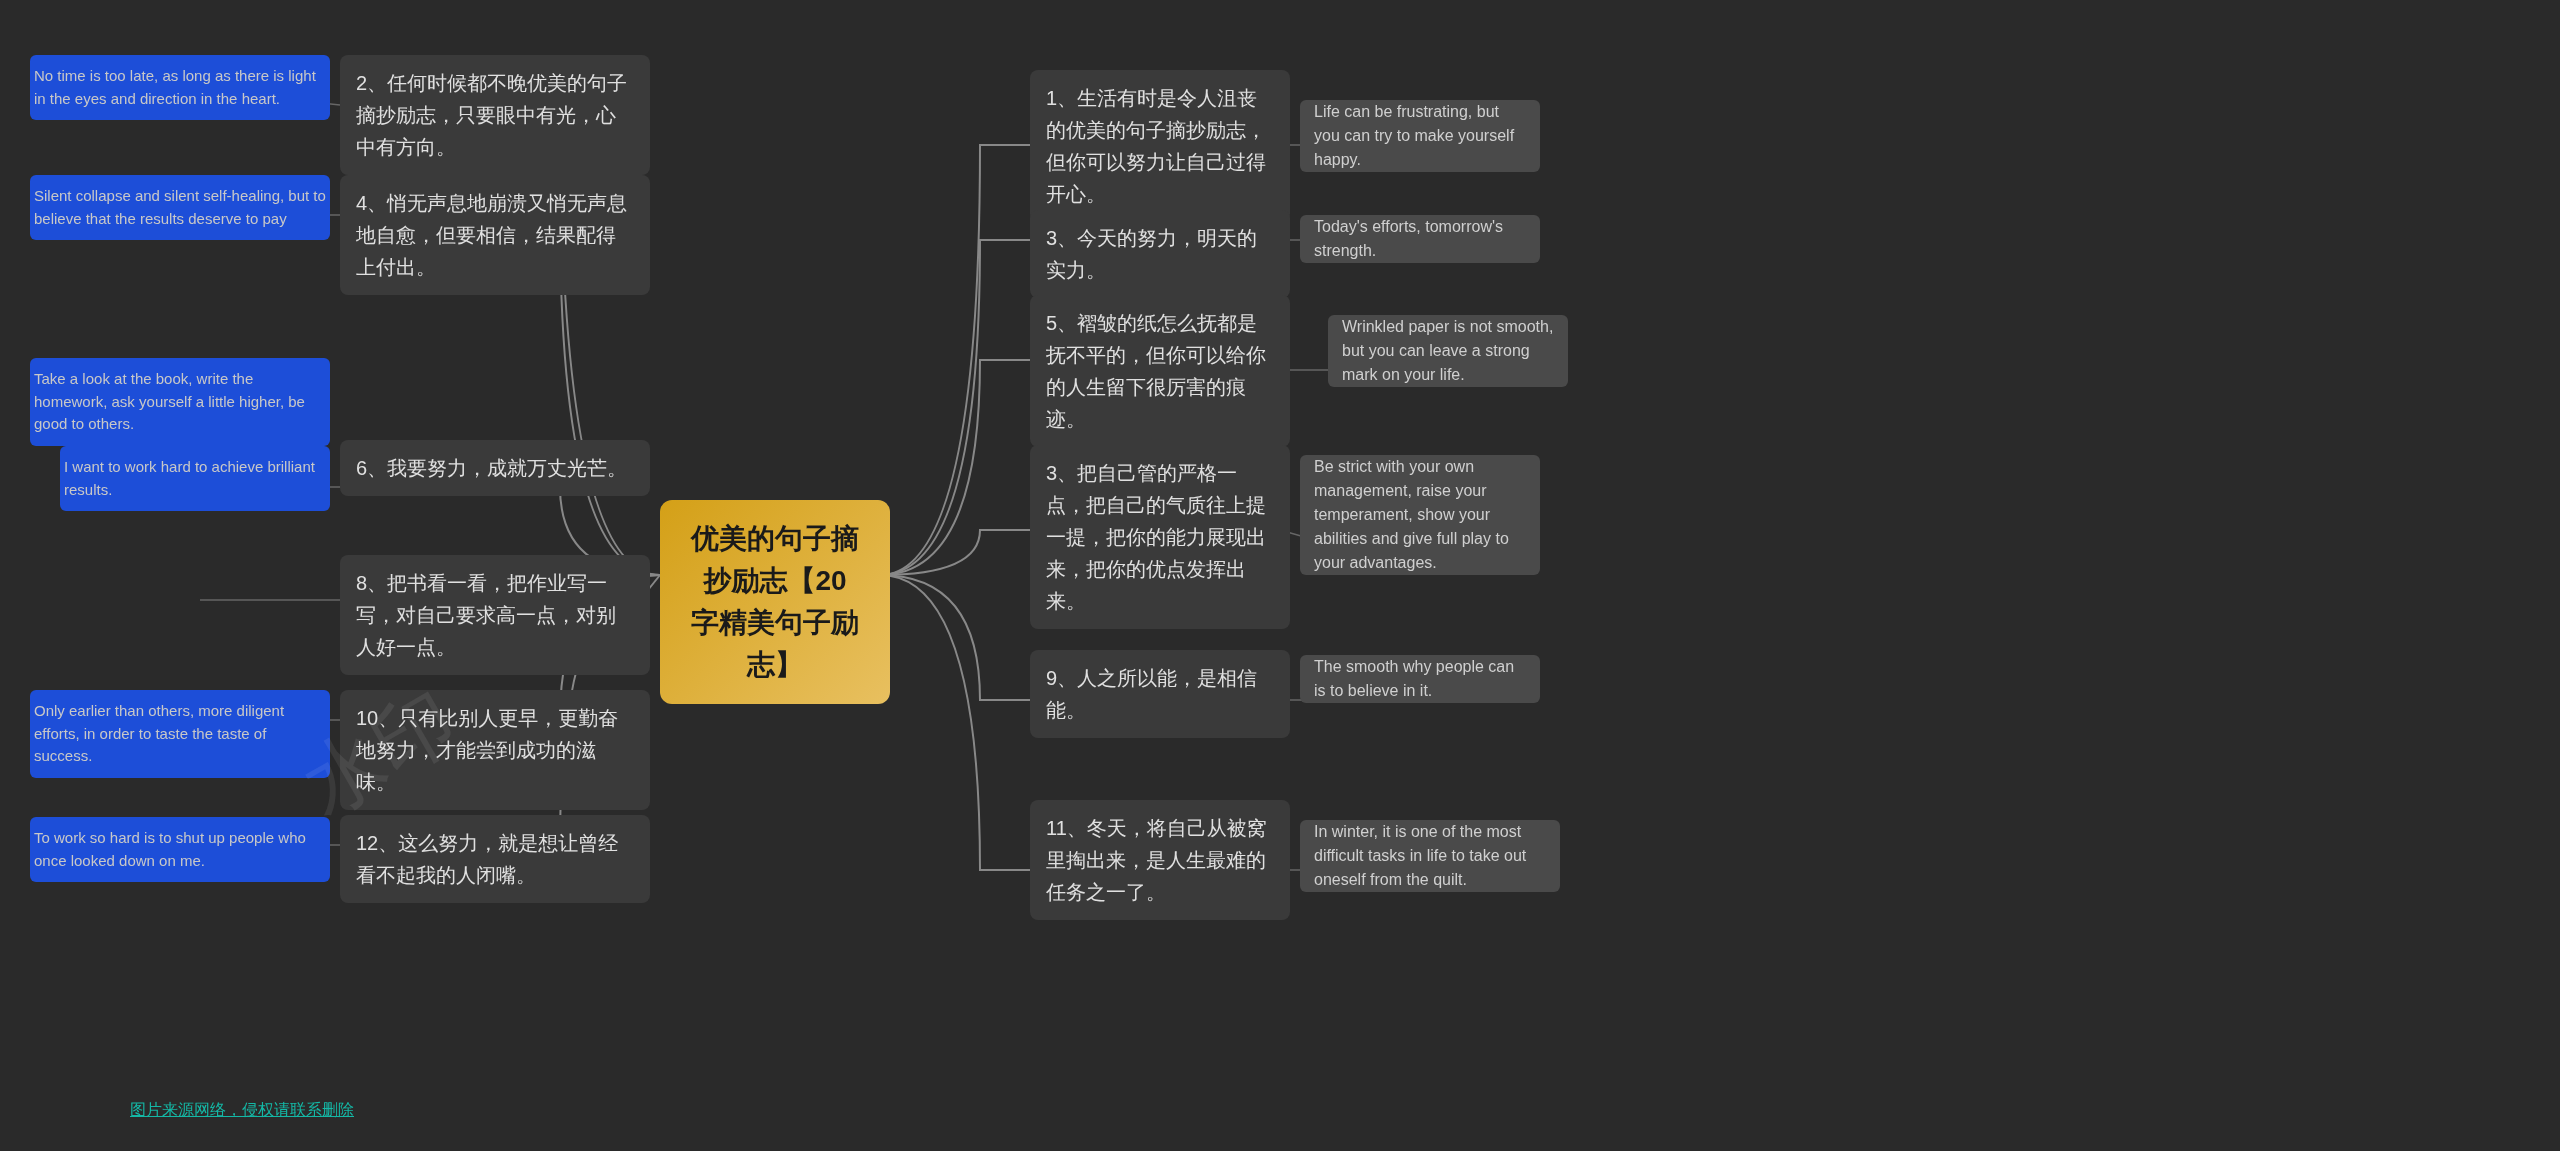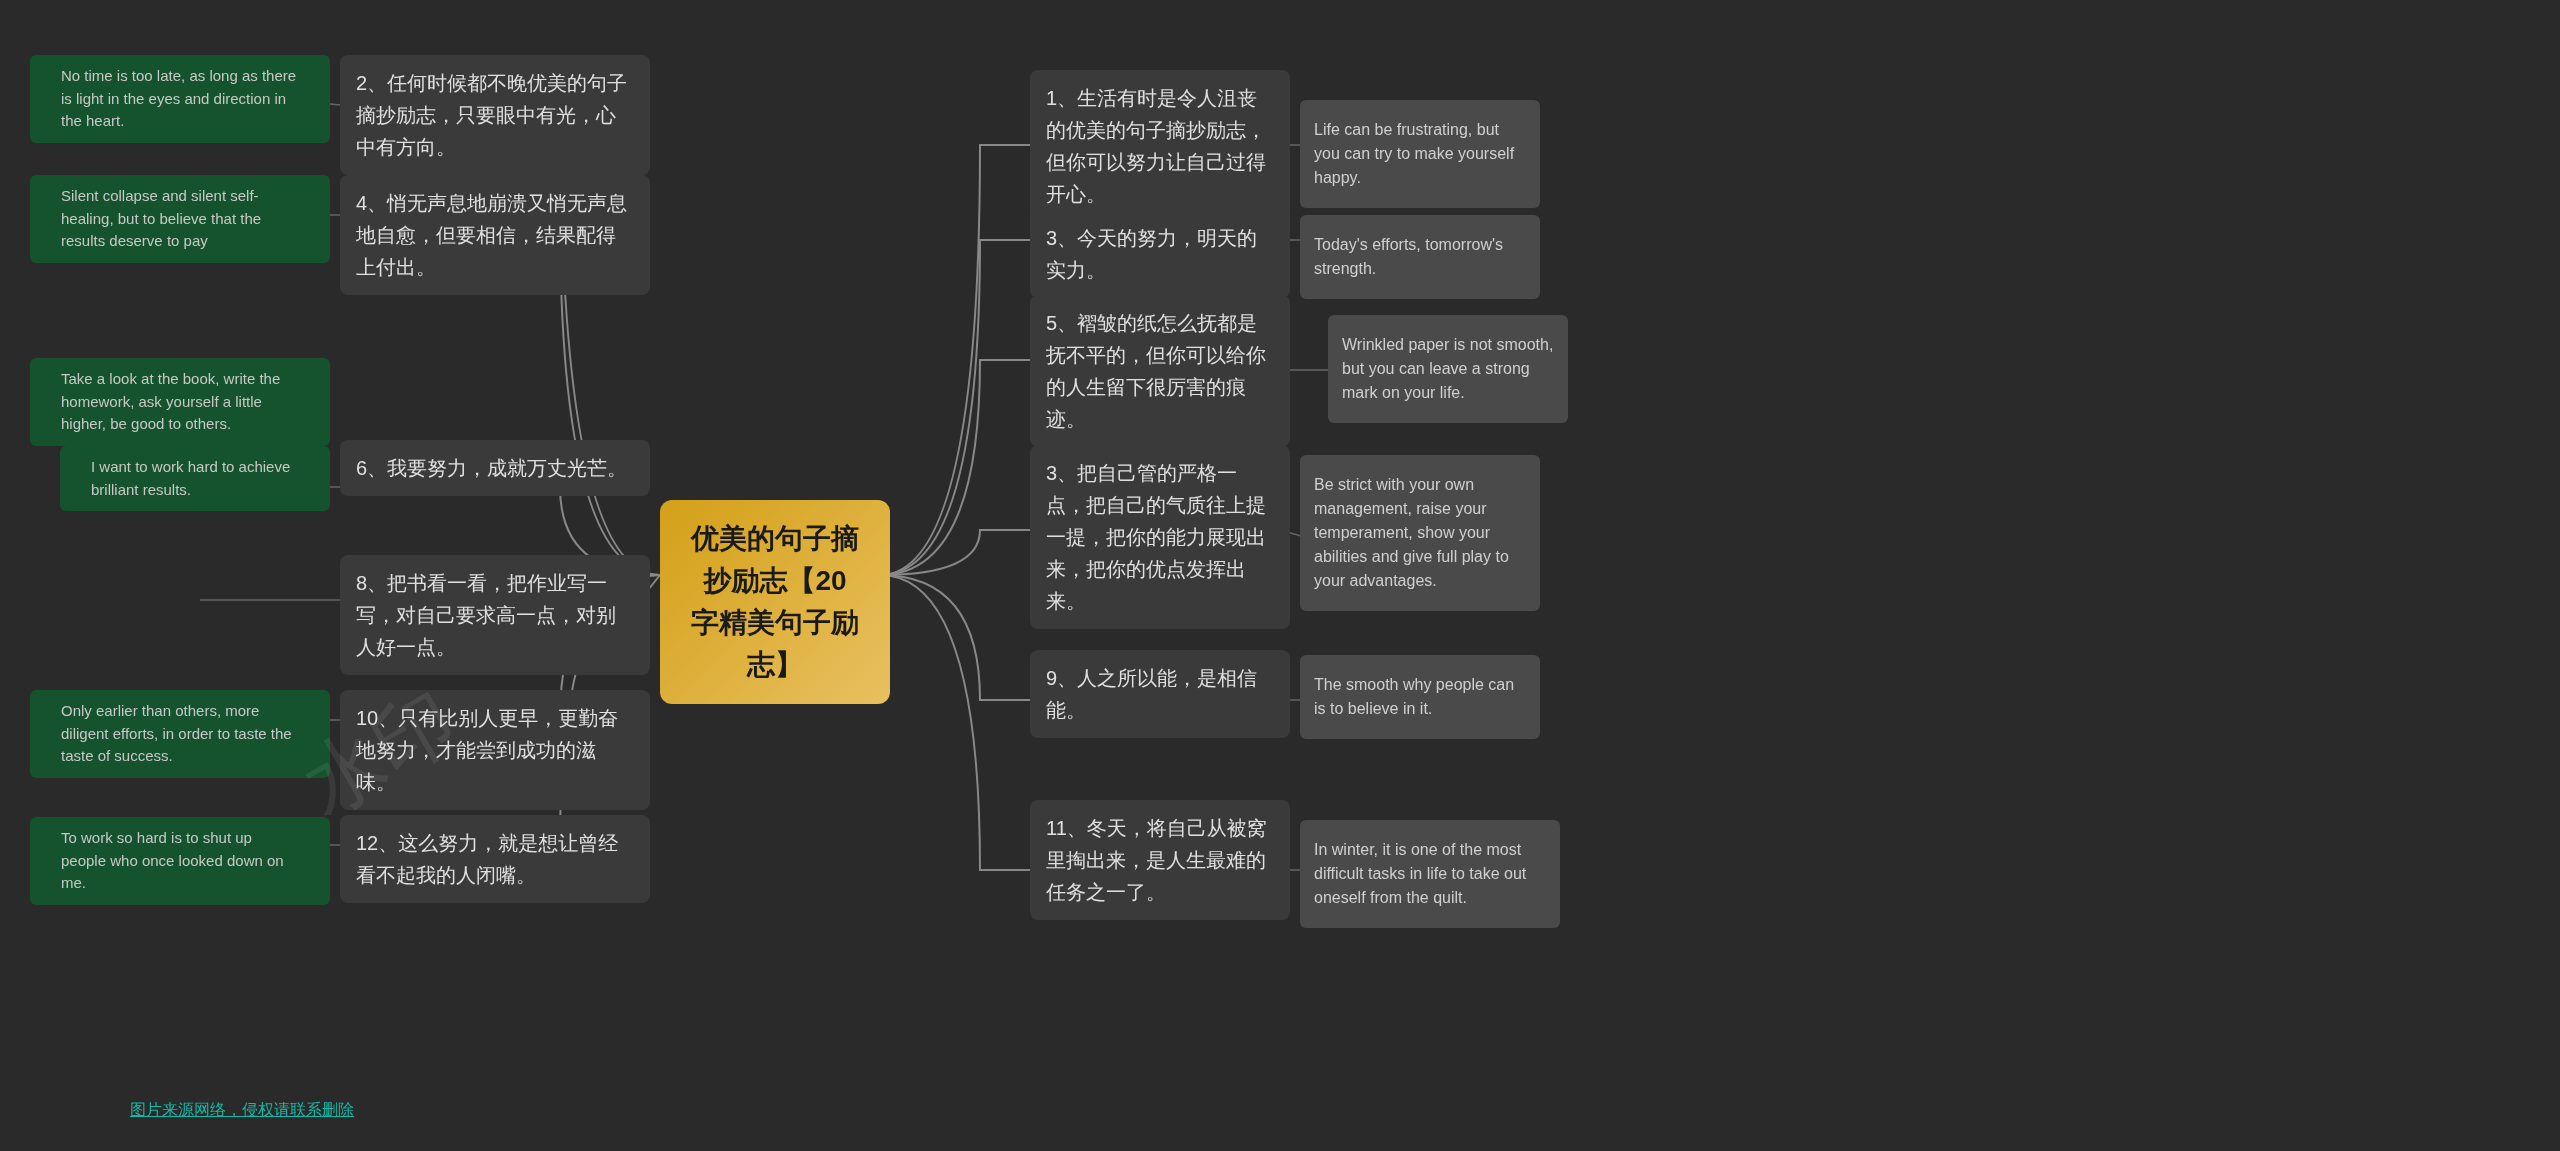--- a/index.html
+++ b/index.html
@@ -43,31 +43,31 @@
       padding: 12px 16px;
       color: #e0e0e0;
       font-size: 20px;
       line-height: 1.6;
     }
     
     .en-box {
       position: absolute;
       background: #4a4a4a;
       border-radius: 6px;
-      padding: 18px 14px;
+      padding: 0 14px;
       color: #d0d0d0;
       font-size: 16px;
       line-height: 1.5;
     }
     
     .en-box-left {
       position: absolute;
-      background: #14532d;
+      background: #1d4ed8;
       border-radius: 6px;
-      padding: 10px 31px;
+      padding: 10px 4px;
       color: #c8c8c8;
       font-size: 15px;
       line-height: 1.5;
     }
     .watermark {
       position: absolute;
       color: rgba(255,255,255,0.08);
       font-size: 60px;
       transform: rotate(-30deg);
       pointer-events: none;

